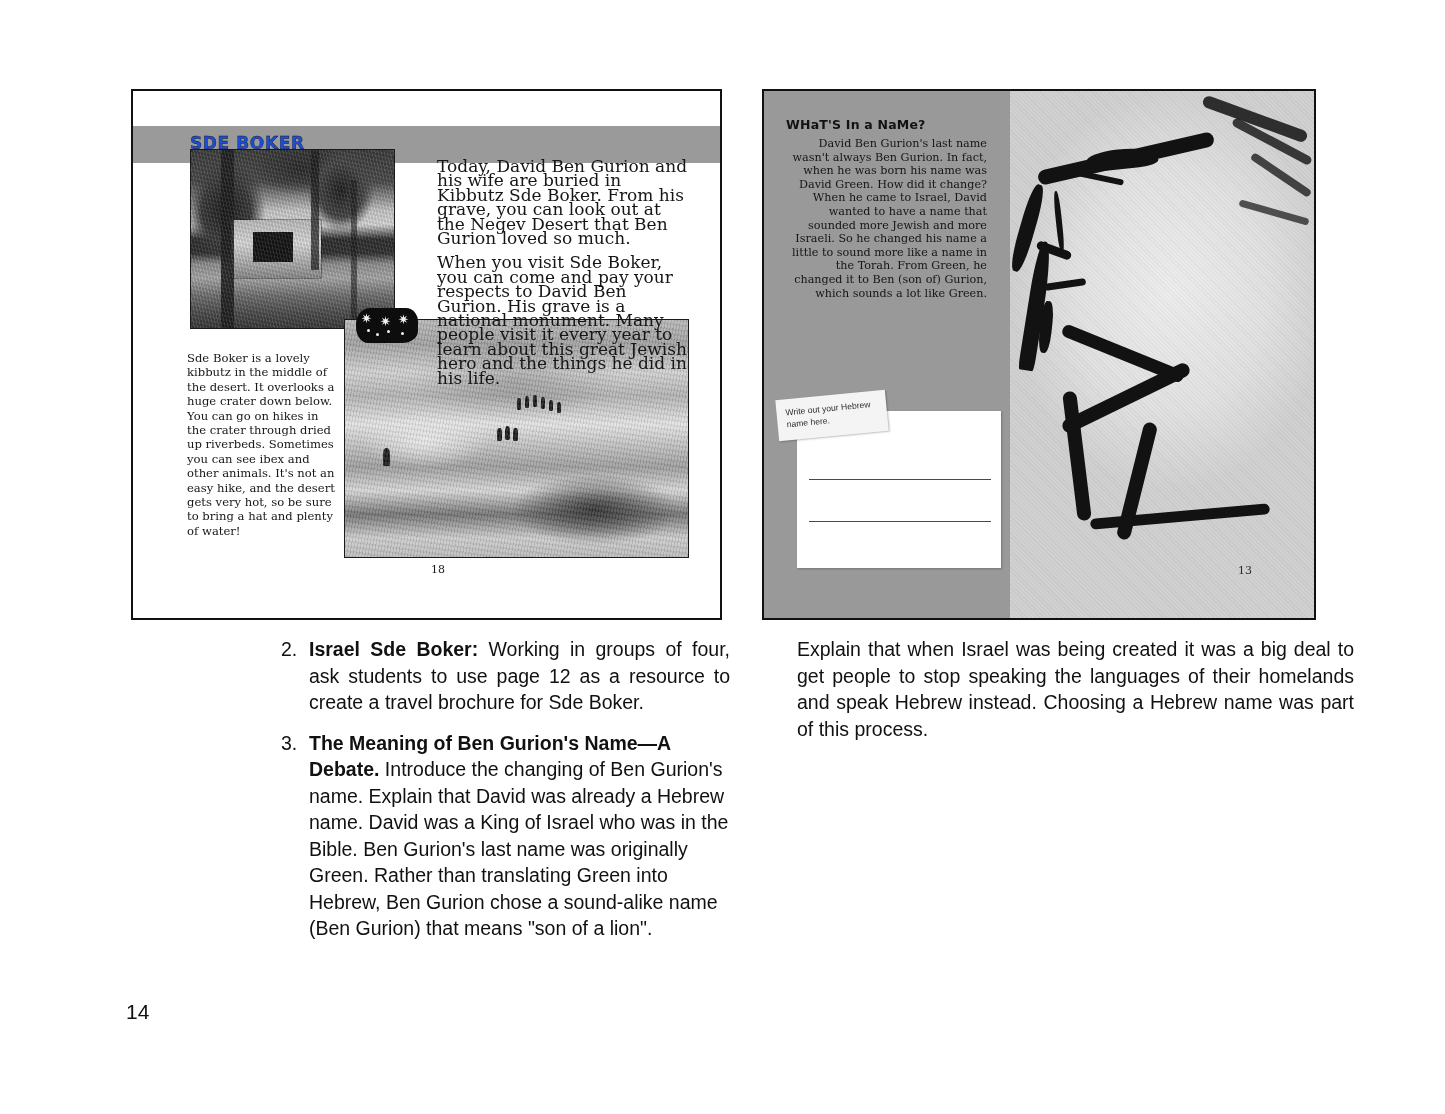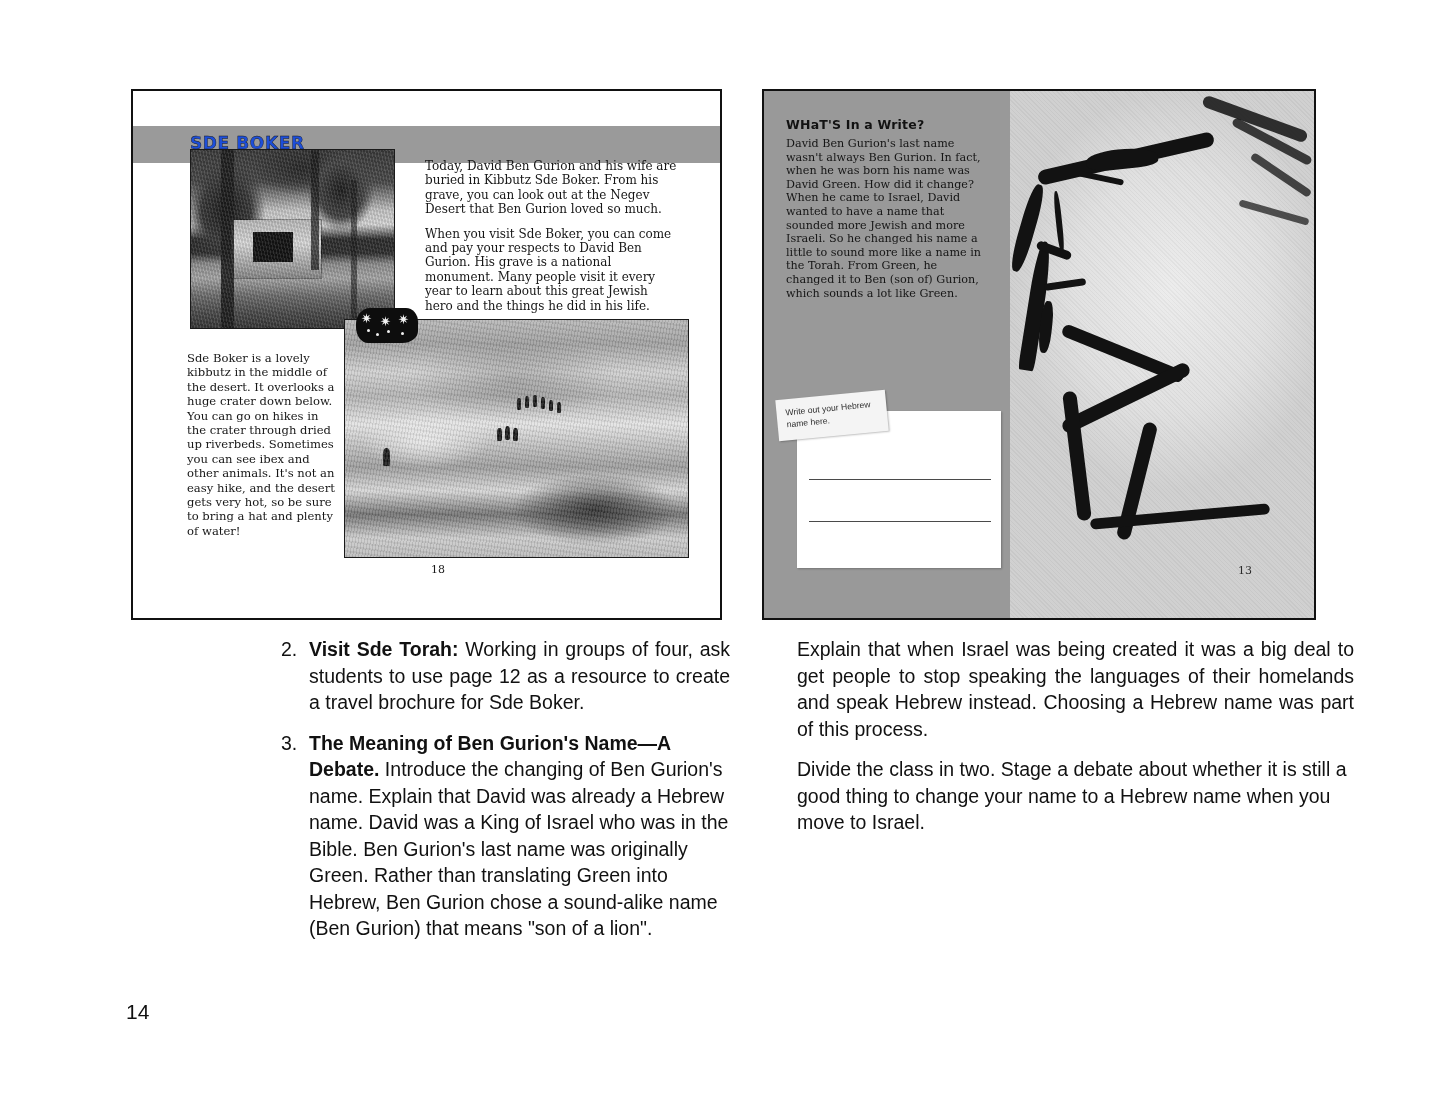--- a/index.html
+++ b/index.html
@@ -174,24 +174,24 @@
     border-radius: 50%;
   }
 
   
   .serif {
     font-family: "DejaVu Serif", "Liberation Serif", serif;
     color: #161616;
   }
   .col-right-text {
     position: absolute;
-    left: 292px;
+    left: 304px;
     top: 68px;
     width: 252px;
-    font-size: 12px;
+    font-size: 17px;
     line-height: 14.4px;
   }
   .col-right-text p { margin: 0 0 10px 0; }
 
   .col-left-text {
     position: absolute;
     left: 54px;
     top: 260px;
     width: 150px;
     font-size: 11.6px;
@@ -246,21 +246,21 @@
   .rp-body {
     position: absolute;
     left: 22px;
     top: 46px;
     width: 201px;
     font-family: "DejaVu Serif", "Liberation Serif", serif;
     font-size: 11.2px;
     line-height: 13.6px;
     color: #151515;
   }
-  .rp-body p { margin: 0; }
+  .rp-body p { margin: 0; text-align: right; }
 
   .rp-caption {
     position: absolute;
     left: 22px;
     top: 263px;
     width: 200px;
     font-family: "Liberation Sans", sans-serif;
     font-size: 9.2px;
     line-height: 11.8px;
     color: #3b3b3b;
@@ -431,21 +431,21 @@
     <div class="ink" style="left:34px;top:190px;width:42px;height:7px;border-radius:30px;transform:rotate(-8deg);"></div>
     <div class="ink" style="left:30px;top:210px;width:12px;height:52px;border-radius:40%;transform:rotate(6deg);"></div>
     <div class="ink" style="left:48px;top:256px;width:130px;height:13px;border-radius:40px;transform:rotate(22deg);"></div>
     <div class="ink" style="left:46px;top:300px;width:140px;height:14px;border-radius:40px;transform:rotate(-26deg);"></div>
     <div class="ink" style="left:60px;top:300px;width:14px;height:130px;border-radius:30px;transform:rotate(-7deg);"></div>
     <div class="ink" style="left:120px;top:330px;width:14px;height:120px;border-radius:30px;transform:rotate(14deg);"></div>
     <div class="ink" style="left:80px;top:420px;width:180px;height:11px;border-radius:40px;transform:rotate(-5deg);"></div>
     <div class="folio-13">13</div>
   </div>
 
-  <div class="rp-heading">WHaT'S In a Write?</div>
+  <div class="rp-heading">WHaT'S In a NaMe?</div>
 
   <div class="rp-body">
     <p>David Ben Gurion's last name wasn't always Ben Gurion. In fact, when he was born his name was David Green. How did it change? When he came to Israel, David wanted to have a name that sounded more Jewish and more Israeli. So he changed his name a little to sound more like a name in the Torah. From Green, he changed it to Ben (son of) Gurion, which sounds a lot like Green.</p>
   </div>
 
 
   <div class="writebox">
     <div class="writeline" style="top:68px;"></div>
     <div class="writeline" style="top:110px;"></div>
   </div>
@@ -453,27 +453,26 @@
   <div class="sticky">
     <span>Write out your Hebrew name here.</span>
   </div>
 </div>
 
 <div class="lesson lesson-left">
 
 
   <div class="li">
     <span class="num">2.</span>
-    <p><b>Visit Sde Torah:</b><span> Working in groups of four, ask students to use page 12 as a resource to create a travel brochure for Sde Boker.</span></p>
+    <p><b>Israel Sde Boker:</b><span> Working in groups of four, ask students to use page 12 as a resource to create a travel brochure for Sde Boker.</span></p>
   </div>
 
   <div class="li">
     <span class="num">3.</span>
     <p class="last"><b>The Meaning of Ben Gurion's Name—A Debate.</b><span> Introduce the changing of Ben Gurion's name. Explain that David was already a Hebrew name. David was a King of Israel who was in the Bible. Ben Gurion's last name was originally Green. Rather than translating Green into Hebrew, Ben Gurion chose a sound-alike name (Ben Gurion) that means "son of a lion".</span></p>
   </div>
 </div>
 
 <div class="lesson lesson-right">
   <p>Explain that when Israel was being created it was a big deal to get people to stop speaking the languages of their homelands and speak Hebrew instead. Choosing a Hebrew name was part of this process.</p>
-  <p class="last">Divide the class in two. Stage a debate about whether it is still a good thing to change your name to a Hebrew name when you move to Israel.</p>
 </div>
 
 <div class="folio-14">14</div>
 
 </body></html>

